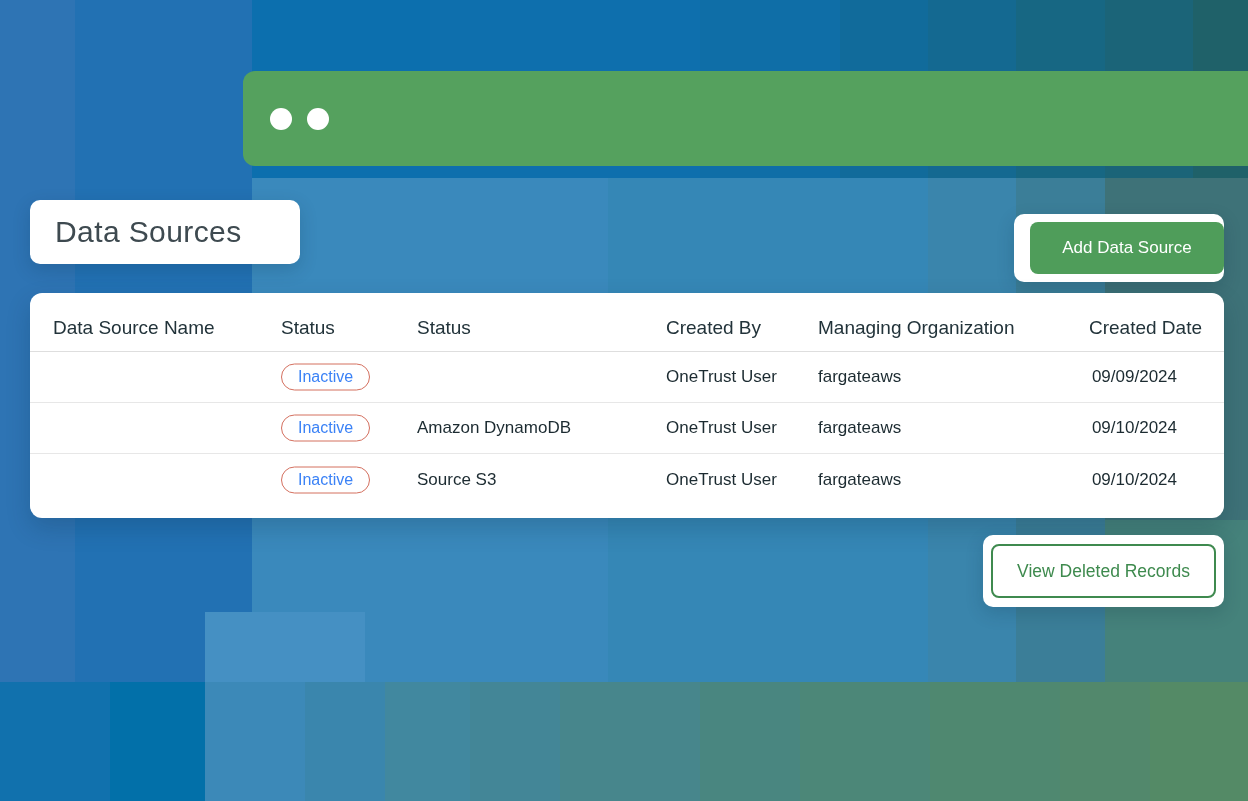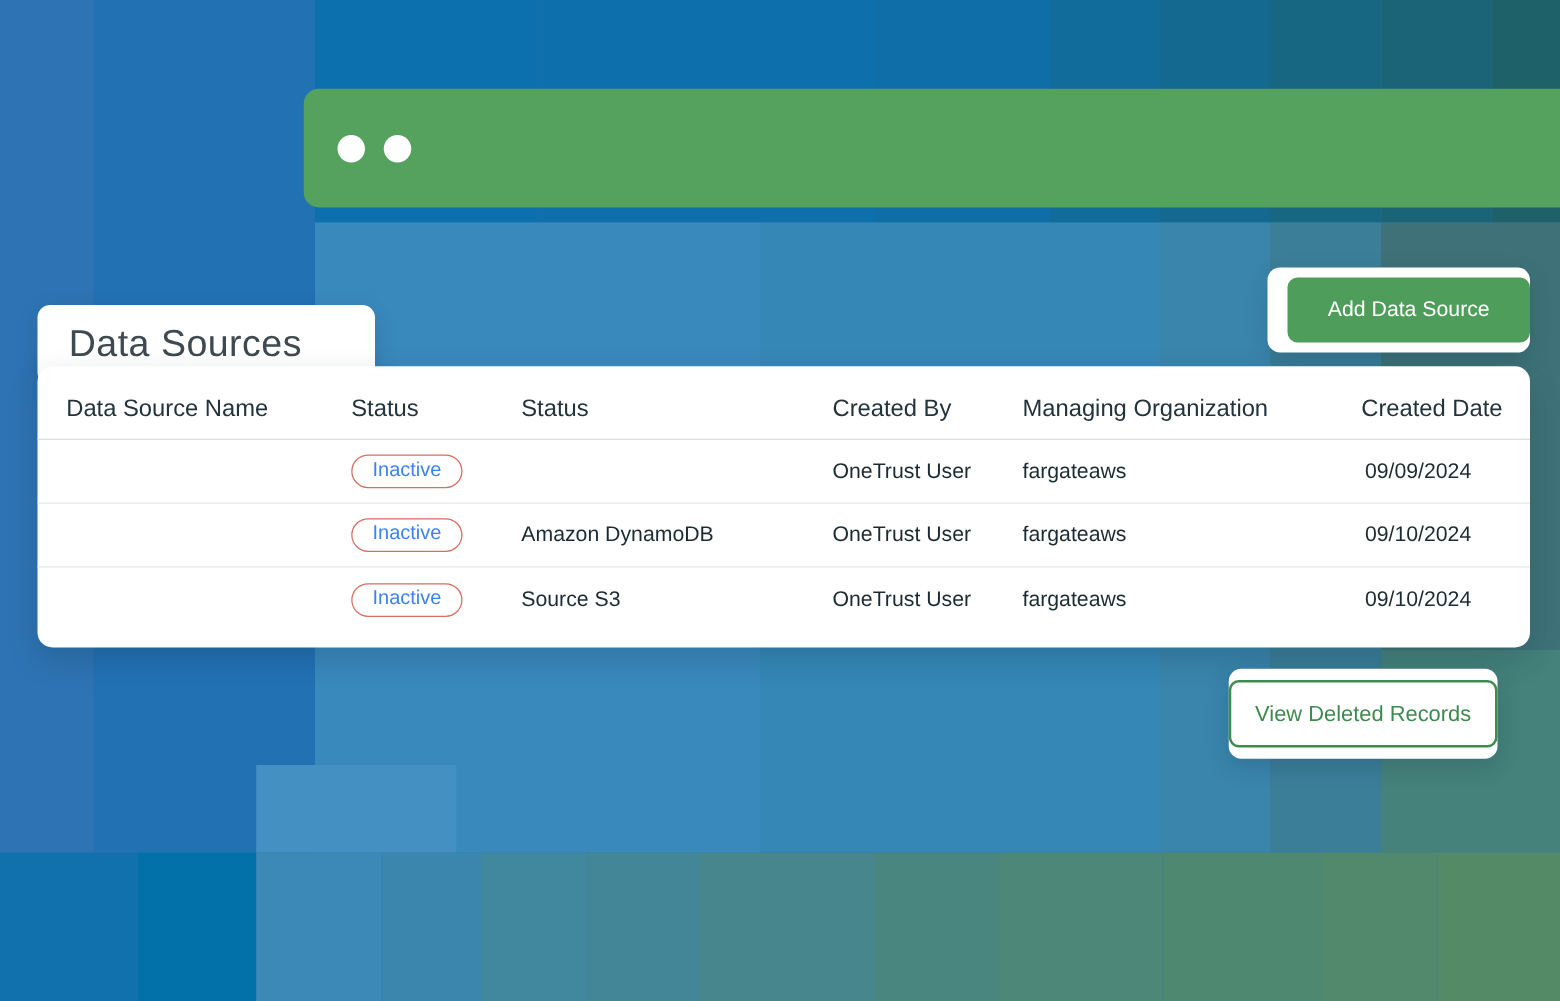--- a/index.html
+++ b/index.html
@@ -15,21 +15,21 @@
   
   .greenbar { position:absolute; left:243px; top:71px; width:1005px; height:95px;
     background:#55A15E; border-radius:12px 0 0 12px; z-index:2; }
   .dot { position:absolute; top:108px; width:22px; height:22px; border-radius:50%;
     background:#FFFFFF; z-index:3; }
   .dot.d1 { left:270px; } .dot.d2 { left:307px; }
 
   
   .title-box { position:absolute; left:30px; top:200px; width:270px; height:64px;
     background:#FFFFFF; border-radius:10px; z-index:4; display:flex; align-items:center;
-    box-shadow:0 6px 18px rgba(10,40,60,.18);margin-top:44px; }
+    box-shadow:0 6px 18px rgba(10,40,60,.18); }
   .title-box h1 { font-size:30px; font-weight:400; color:#3E4A50; padding-left:25px;
     letter-spacing:.4px; }
 
   
   .add-wrap { position:absolute; left:1014px; top:214px; width:210px; height:68px;
     background:#FFFFFF; border-radius:10px; z-index:4; display:flex; align-items:center;
     justify-content:flex-end; box-shadow:0 6px 18px rgba(10,40,60,.18); }
   .btn-green { width:194px; height:52px; background:#4F9D5A; border:none; border-radius:8px;
     color:#FFFFFF; font-size:17px; font-family:"Liberation Sans", sans-serif; cursor:pointer; }
 
@@ -49,21 +49,21 @@
   .c-created{ left:636px; }
   .c-org    { left:788px; }
   .h-date   { right:22px; }
   .c-date   { right:47px; }
 
   .name-bar { width:191px; height:10px; border-radius:5px; background:#2A80B9; }
   .pill { display:inline-block; padding:3px 16px 4px; border:1.5px solid #D4705F;
     border-radius:999px; font-size:16px; color:#3b82f6; background:#FFFFFF; }
 
   
-  .vdr-wrap { position:absolute; left:983px; top:535px; width:215px; height:72px;
+  .vdr-wrap { position:absolute; left:983px; top:535px; width:241px; height:72px;
     background:#FFFFFF; border-radius:10px; z-index:4; display:flex; align-items:center;
     justify-content:center; box-shadow:0 6px 18px rgba(10,40,60,.18); }
   .btn-outline { width:225px; height:54px; background:#FFFFFF; border:2px solid #3F8A4F;
     border-radius:8px; color:#3E8A4E; font-size:17.5px;
     font-family:"Liberation Sans", sans-serif; cursor:pointer; }
 </style>
 </head>
 <body>
 
 <div class="stage">

